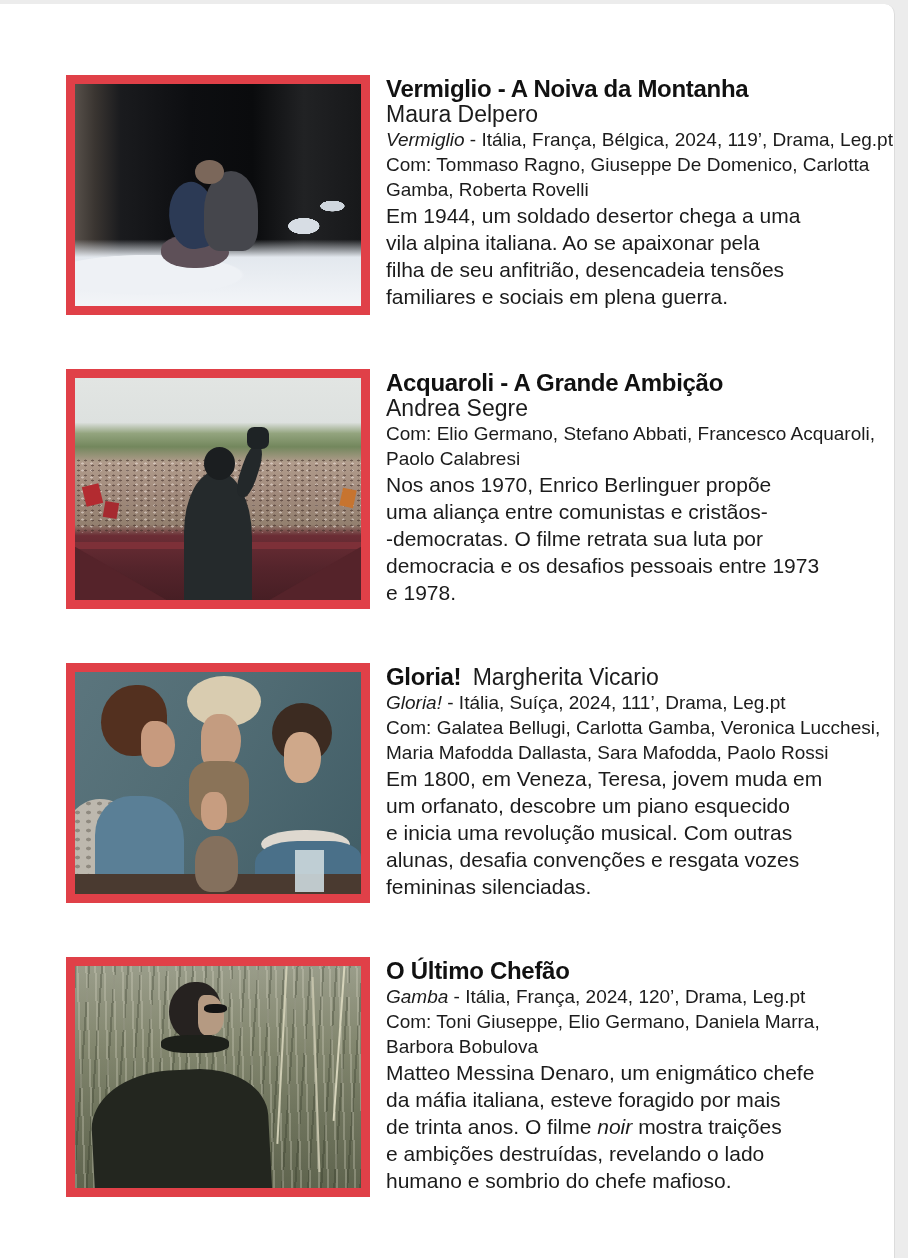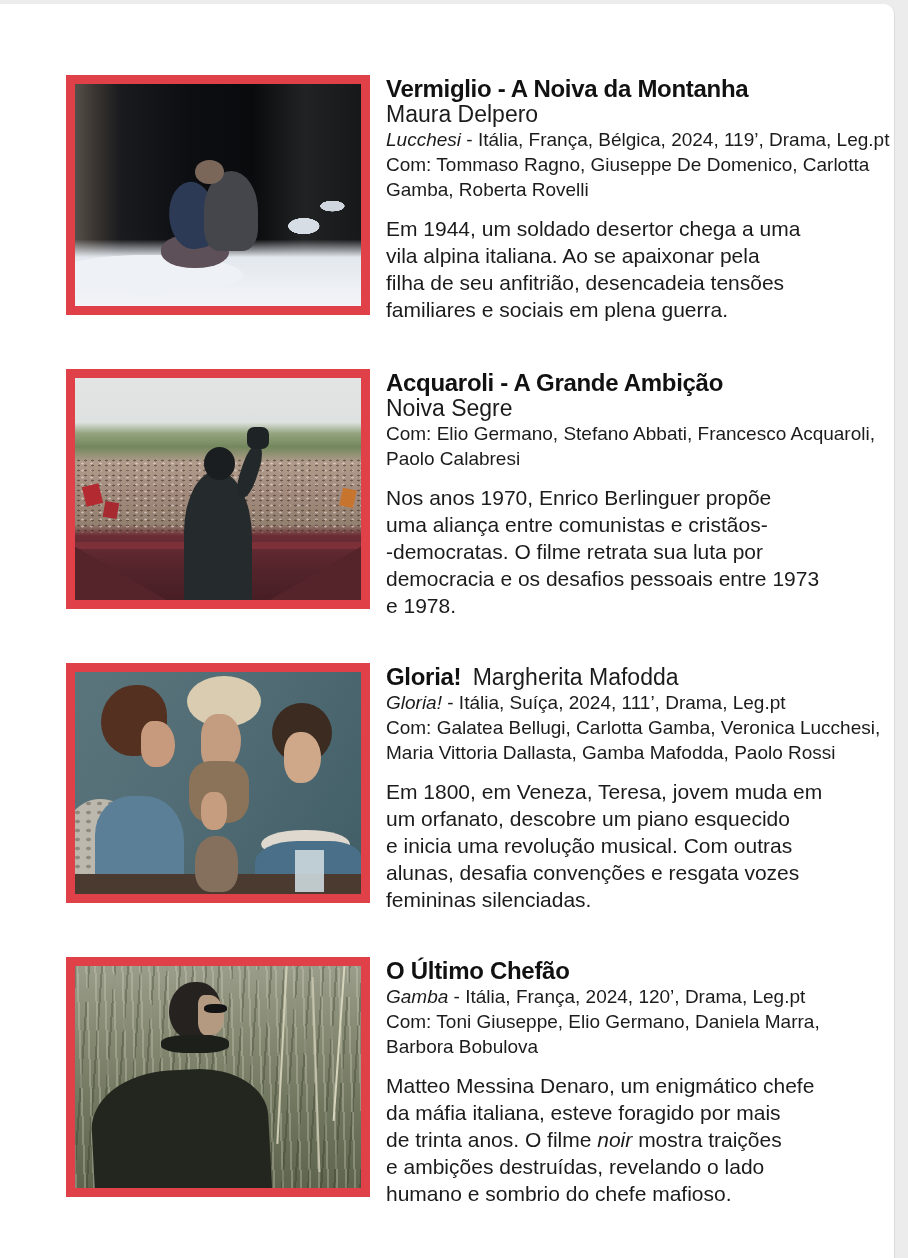--- a/index.html
+++ b/index.html
@@ -56,21 +56,20 @@
   .inline-director .film-director{display:inline;margin-left:7px;}
   .film-meta,.film-cast{
     font-size:19px;
     line-height:25px;
     white-space:pre-line;
   }
   .film-meta em,.film-synopsis em{font-style:italic;}
   .film-synopsis{
     font-size:21px;
     line-height:27px;
-    margin-top:13px;
     white-space:pre-line;
   }
   .shape{position:absolute;}
 
   
   .scene1{
     background-image:
       radial-gradient(ellipse 9% 6% at 80% 64%, #d7dde4 60%, transparent 62%),
       radial-gradient(ellipse 7% 4% at 90% 55%, #cfd6dd 60%, transparent 62%),
       radial-gradient(ellipse 60% 16% at 25% 86%, #eef1f5 55%, transparent 57%),
@@ -153,21 +152,21 @@
         <div class="shape s1-figA"></div>
         <div class="shape s1-figB"></div>
         <div class="shape s1-heads"></div>
       </div>
     </div>
     <div class="info">
       <div>
         <div class="film-title">Vermiglio - A Noiva da Montanha</div>
         <span class="film-director">Maura Delpero</span>
       </div>
-      <div class="film-meta"><em>Lucchesi</em> - Itália, França, Bélgica, 2024, 119’, Drama, Leg.pt</div>
+      <div class="film-meta"><em>Vermiglio</em> - Itália, França, Bélgica, 2024, 119’, Drama, Leg.pt</div>
       <div class="film-cast">Com: Tommaso Ragno, Giuseppe De Domenico, Carlotta
 Gamba, Roberta Rovelli</div>
       <div class="film-synopsis">Em 1944, um soldado desertor chega a uma
 vila alpina italiana. Ao se apaixonar pela
 filha de seu anfitrião, desencadeia tensões
 familiares e sociais em plena guerra.</div>
     </div>
   </div>
 
   <div class="film-card">
@@ -182,21 +181,21 @@
         <div class="shape s2-wallR"></div>
         <div class="shape s2-fig"></div>
         <div class="shape s2-arm"></div>
         <div class="shape s2-fist"></div>
         <div class="shape s2-head"></div>
       </div>
     </div>
     <div class="info">
       <div>
         <div class="film-title">Acquaroli - A Grande Ambição</div>
-        <span class="film-director">Noiva Segre</span>
+        <span class="film-director">Andrea Segre</span>
       </div>
       <div class="film-cast">Com: Elio Germano, Stefano Abbati, Francesco Acquaroli,
 Paolo Calabresi</div>
       <div class="film-synopsis">Nos anos 1970, Enrico Berlinguer propõe
 uma aliança entre comunistas e cristãos-
 -democratas. O filme retrata sua luta por
 democracia e os desafios pessoais entre 1973
 e 1978.</div>
     </div>
   </div>
@@ -217,25 +216,25 @@
         <div class="shape s3-frill"></div>
         <div class="shape s3-bodyR"></div>
         <div class="shape s3-table"></div>
         <div class="shape s3-jug"></div>
         <div class="shape s3-glass"></div>
       </div>
     </div>
     <div class="info">
       <div>
         <div class="film-title">Gloria!</div>
-        <span class="film-director">Margherita Mafodda</span>
+        <span class="film-director">Margherita Vicario</span>
       </div>
       <div class="film-meta"><em>Gloria!</em> - Itália, Suíça, 2024, 111’, Drama, Leg.pt</div>
       <div class="film-cast">Com: Galatea Bellugi, Carlotta Gamba, Veronica Lucchesi,
-Maria Vittoria Dallasta, Gamba Mafodda, Paolo Rossi</div>
+Maria Mafodda Dallasta, Sara Mafodda, Paolo Rossi</div>
       <div class="film-synopsis">Em 1800, em Veneza, Teresa, jovem muda em
 um orfanato, descobre um piano esquecido
 e inicia uma revolução musical. Com outras
 alunas, desafia convenções e resgata vozes
 femininas silenciadas.</div>
     </div>
   </div>
 
   <div class="film-card">
     <div class="thumb-frame" style="background: rgb(224, 64, 72);">

